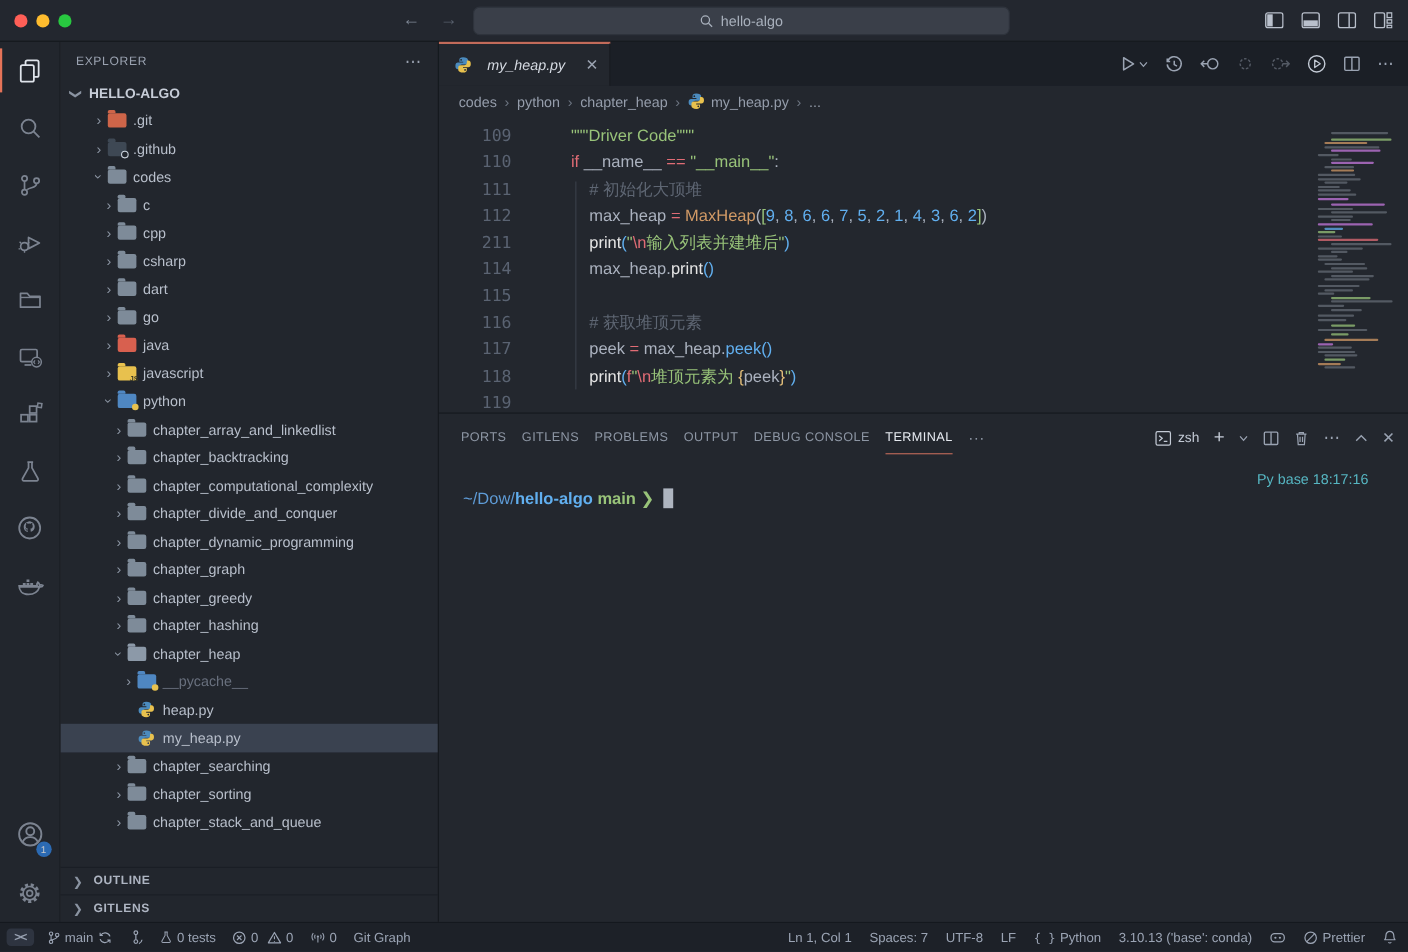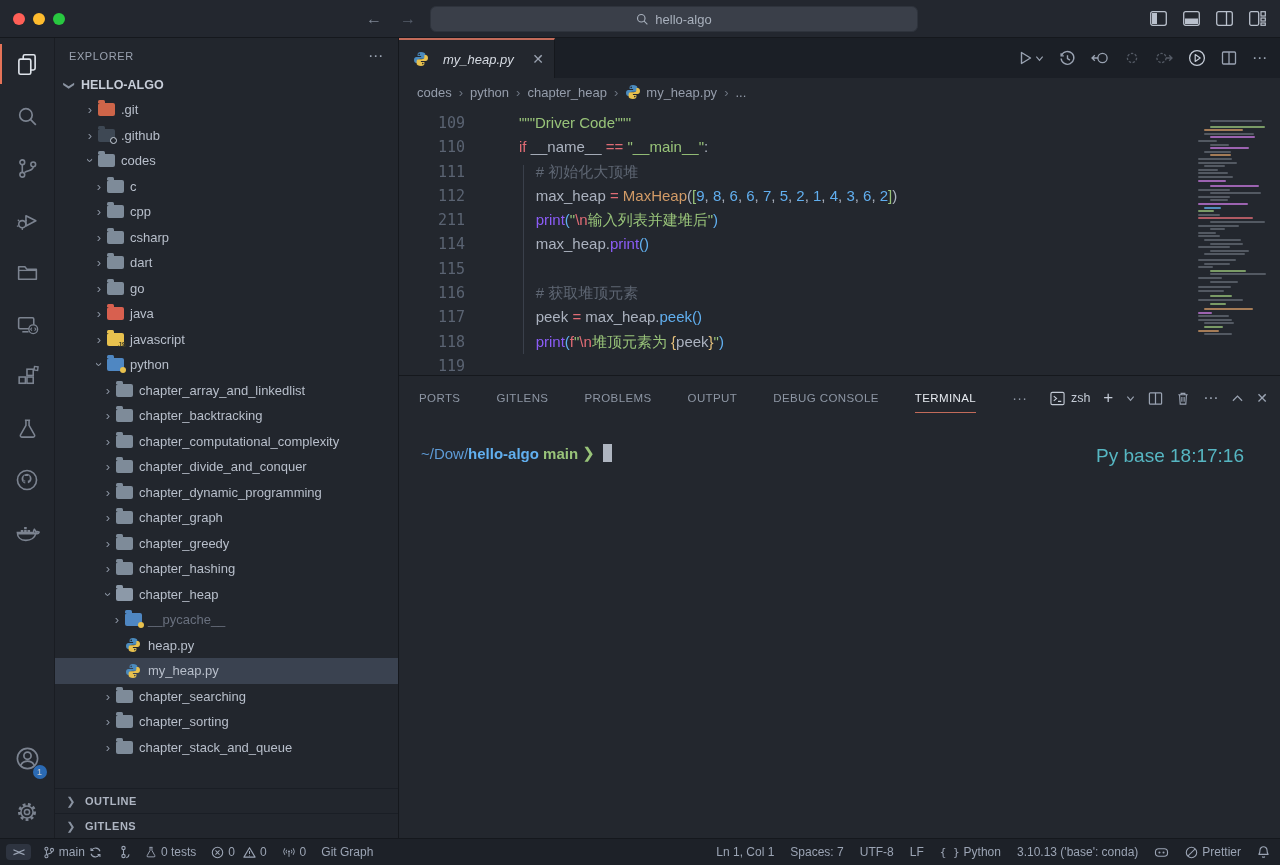--- a/index.html
+++ b/index.html
@@ -59,43 +59,43 @@
   .codearea{height:269px;position:relative;overflow:hidden;}
   .cline{display:flex;height:24.3px;line-height:24.3px;font-size:15px;}
   .cline .gut{width:70px;flex:0 0 70px;text-align:right;padding-right:4px;color:#5A6372;font-family:"DejaVu Sans Mono",monospace;}
   .cline .ctext{padding-left:50px;white-space:pre;font-family:"DejaVu Sans Mono",monospace;}
   .codepad{padding-top:5px;}
   .guide{position:absolute;left:124px;top:59px;height:189px;width:1px;background:#3A404B;}
   .tk-kw,.tk-op,.tk-esc{color:#E06C75;}
   .tk-str,.tk-grn{color:#98C379;}
   .tk-cmt{color:#5E6673;}
   .tk-txt{color:#ABB2BF;}
-  .tk-fn{color:#8b5cf6;}
+  .tk-fn{color:#e5e5e5;}
   .tk-typ{color:#D19A66;}
   .tk-num,.tk-blu{color:#61AFEF;}
   .tk-gold{color:#E5C07B;}
   .minimap{position:absolute;right:16px;top:14px;width:66px;height:232px;}
   .mm-bar{height:2px;border-radius:1px;margin-bottom:1.6px;}
 
   
   .panel{flex:1;border-top:1px solid #15181D;display:flex;flex-direction:column;position:relative;}
-  .panel-tabs{height:44px;display:flex;align-items:center;padding-left:20px;gap:36px;font-size:11.5px;letter-spacing:.4px;color:#8D96A4;}
+  .panel-tabs{height:44px;display:flex;align-items:center;padding-left:20px;gap:14px;font-size:11.5px;letter-spacing:.4px;color:#8D96A4;}
   .ptab{position:relative;height:44px;display:flex;align-items:center;}
   .ptab.active{color:#E6EAF0;}
   .ptab.active::after{content:"";position:absolute;left:0;right:0;bottom:7px;height:1.5px;background:#C26B5A;}
   .panel-right{position:absolute;right:12px;top:0;height:44px;display:flex;align-items:center;gap:13px;color:#9AA3B2;font-size:13px;}
   .shell-label{display:flex;align-items:center;gap:6px;color:#C3CAD5;font-size:12.5px;}
   .term{flex:1;padding:24px 0 0 22px;font-size:15px;position:relative;}
   .term .tline{font-family:"DejaVu Sans Mono",monospace;white-space:pre;display:flex;align-items:center;}
   .tp-path{color:#5E9BD6;}
   .tp-repo{color:#61AFEF;font-weight:bold;}
   .tp-branch{color:#98C379;font-weight:bold;}
   .tp-arrow{color:#98C379;}
   .cursor{display:inline-block;width:9px;height:18px;background:#AEB5C0;margin-left:8px;}
-  .term-right{position:absolute;right:36px;top:24px;font-family:"DejaVu Sans Mono",monospace;font-size:19px;}
+  .term-right{position:absolute;right:36px;top:8px;font-family:"DejaVu Sans Mono",monospace;font-size:13px;}
   .tr-env,.tr-time{color:#56B6C2;}
 
   
   .statusbar{height:27px;background:#1D2128;border-top:1px solid #15181D;display:flex;align-items:center;color:#9BA4B4;font-size:12px;padding:0 10px 0 6px;}
   .sb-item{display:flex;align-items:center;gap:4px;margin-right:15px;white-space:nowrap;}
   .sb-rem{background:#2E3440;border-radius:4px;padding:2px 7px;font-weight:bold;letter-spacing:-1px;margin-right:12px;font-size:11px;}
   .sb-right{margin-left:auto;display:flex;align-items:center;}
   .sb-right .sb-item{margin-right:0;margin-left:16px;}
   svg{flex:none;}
 </style>

